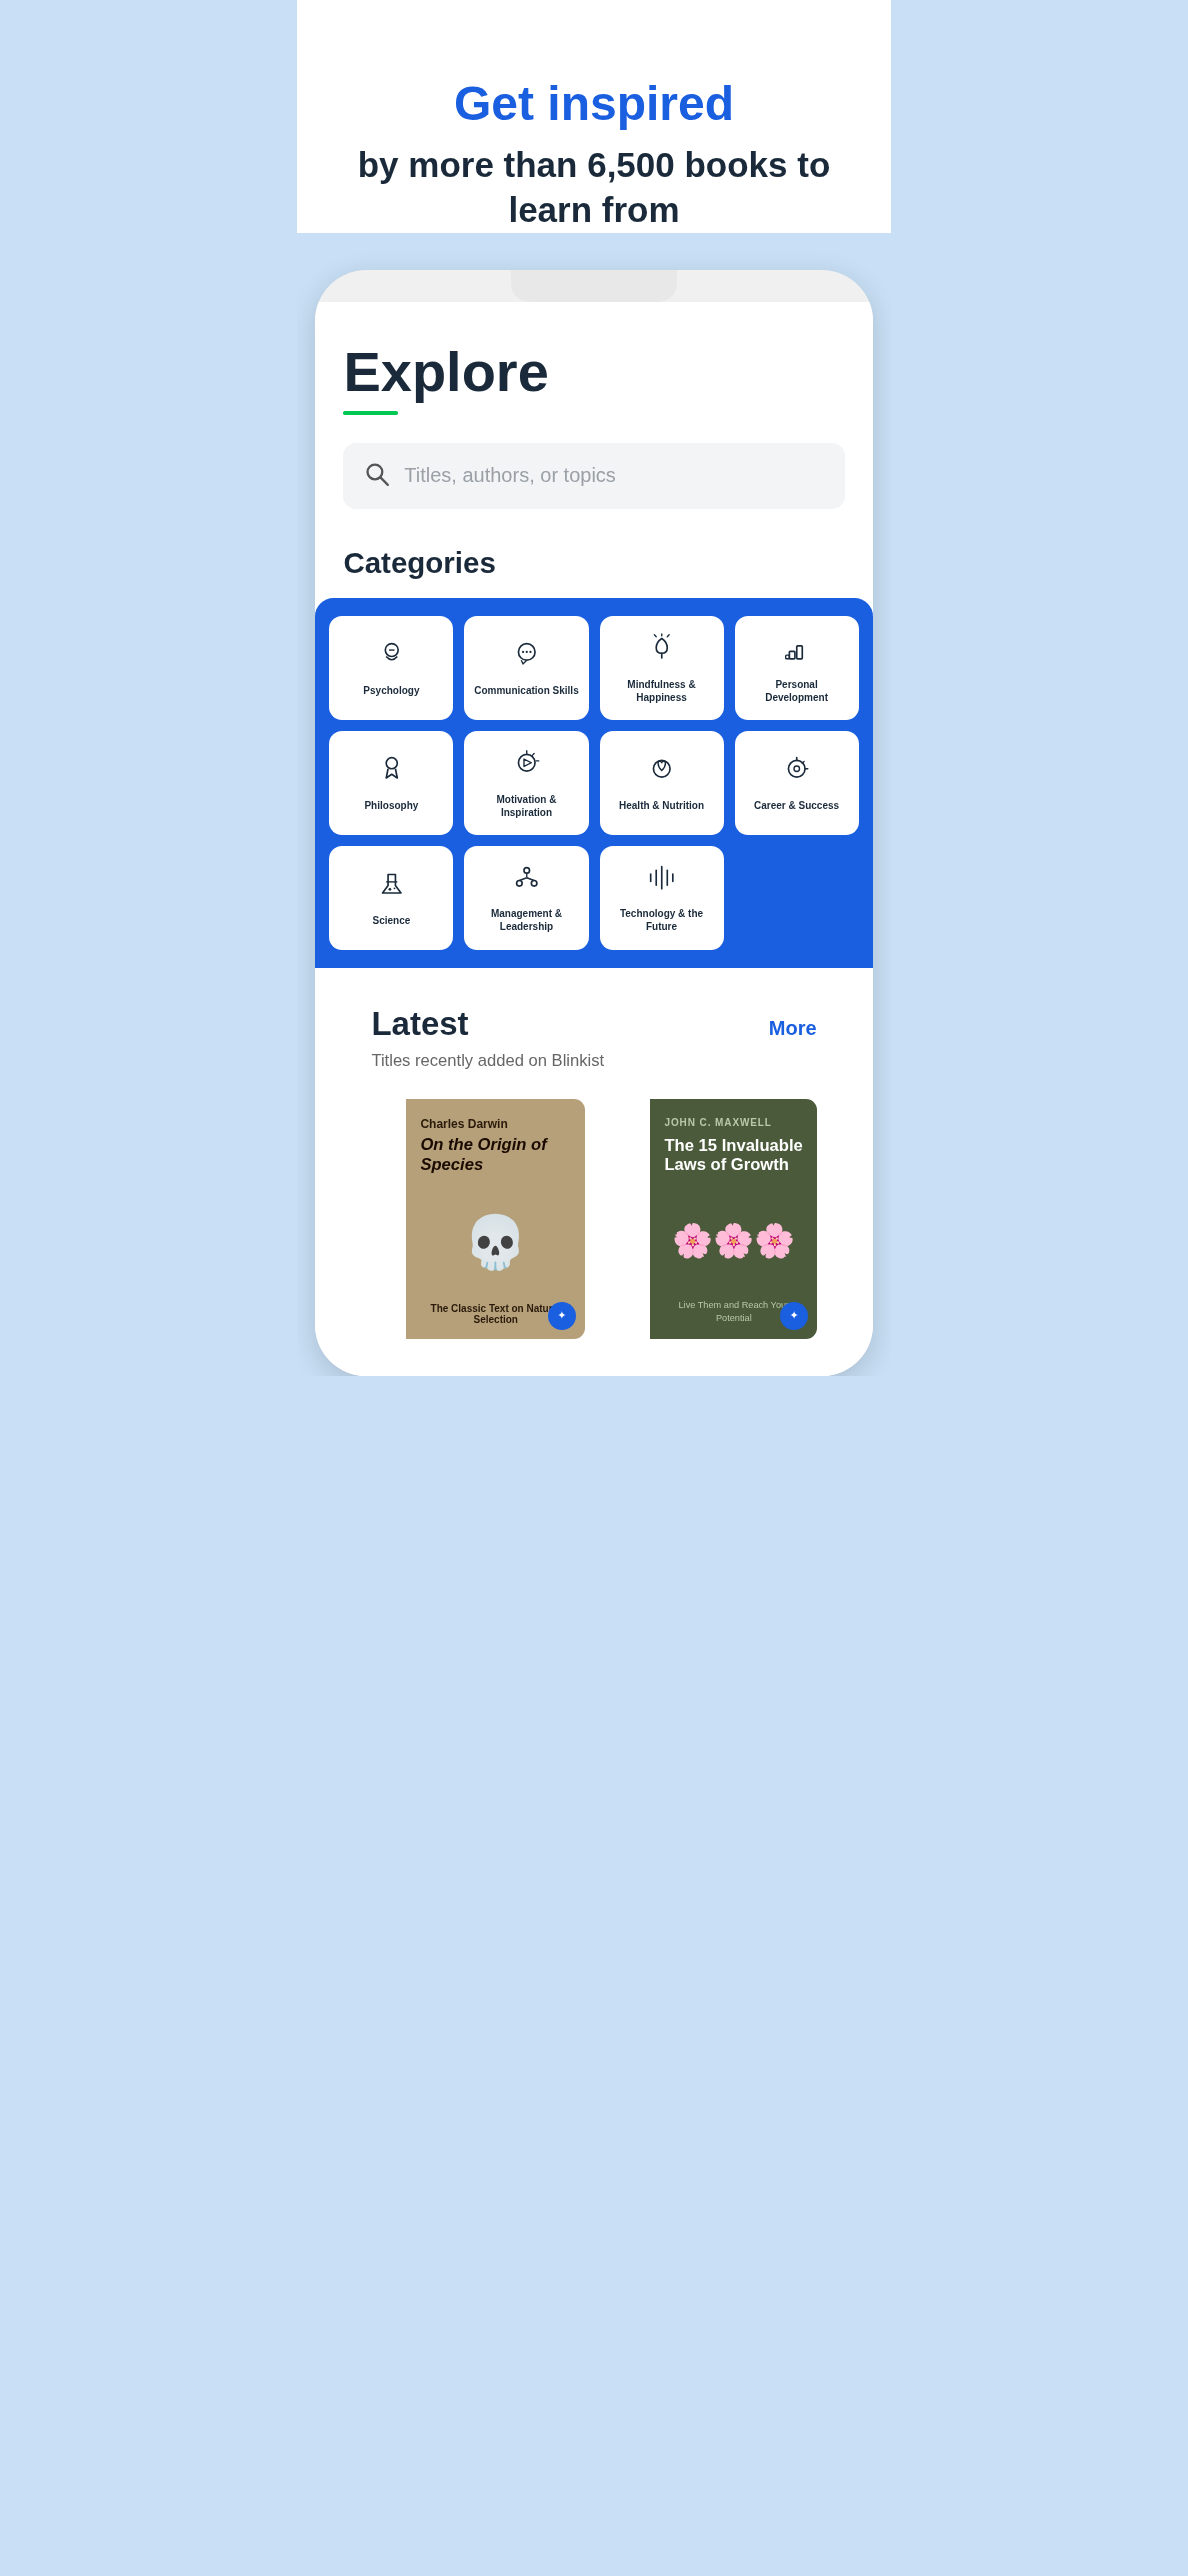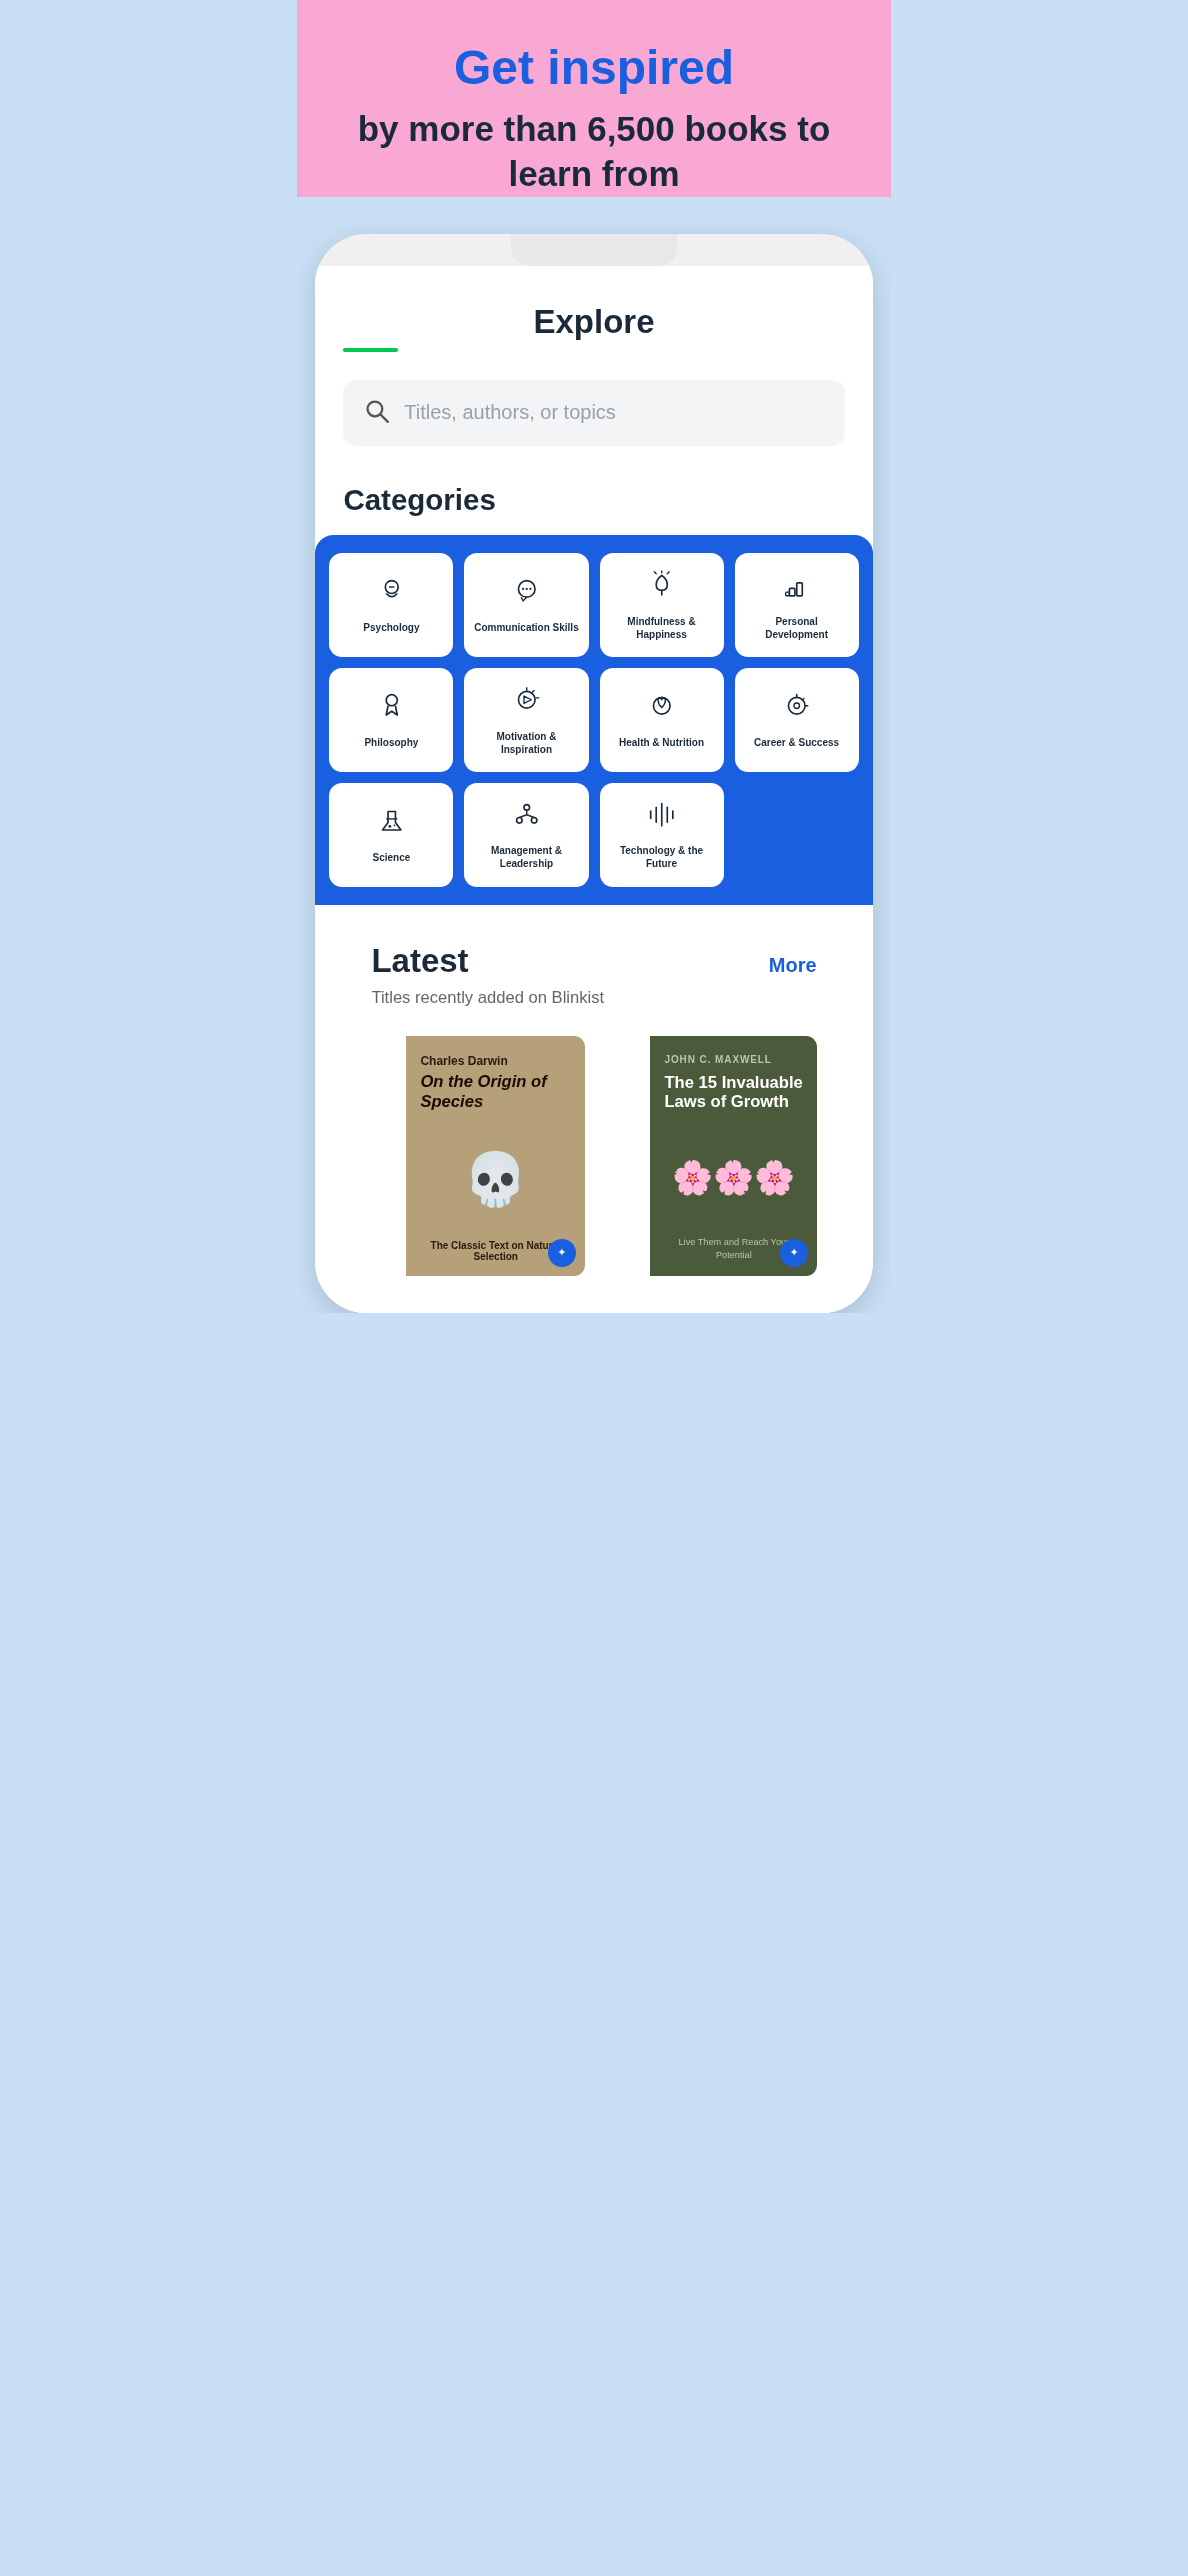--- a/index.html
+++ b/index.html
@@ -8,23 +8,23 @@
     body {
       background-color: #c8dff5;
       font-family: -apple-system, BlinkMacSystemFont, 'Segoe UI', sans-serif;
       width: 594px;
       margin: 0 auto;
       overflow-x: hidden;
     }
 
     
     .hero {
-      background-color: #f9a8d4;
-      text-align: center;
-      padding: 42px 37px 0 37px;
+      background-color: #ffffff;
+      text-align: center;
+      padding: 78px 37px 0 37px;
     }
 
     .hero-title {
       font-size: 48px;
       font-weight: 800;
       color: #1a5fe0;
       line-height: 1.1;
       margin-bottom: 11px;
     }
 
@@ -54,25 +54,24 @@
       margin: 0 auto;
     }
 
     .phone-content {
       background: #ffffff;
       padding: 37px 28px 0 28px;
       border-radius: 0 0 46px 46px;
     }
 
     .explore-title {
-      font-size: 33px;
+      font-size: 56px;
       font-weight: 800;
       color: #1a2a3a;
       margin-bottom: 7.4px;
-      text-align: center;
     }
 
     .explore-underline {
       width: 55px;
       height: 3.7px;
       background: #00c853;
       border-radius: 1.8px;
       margin-bottom: 28px;
     }
 

